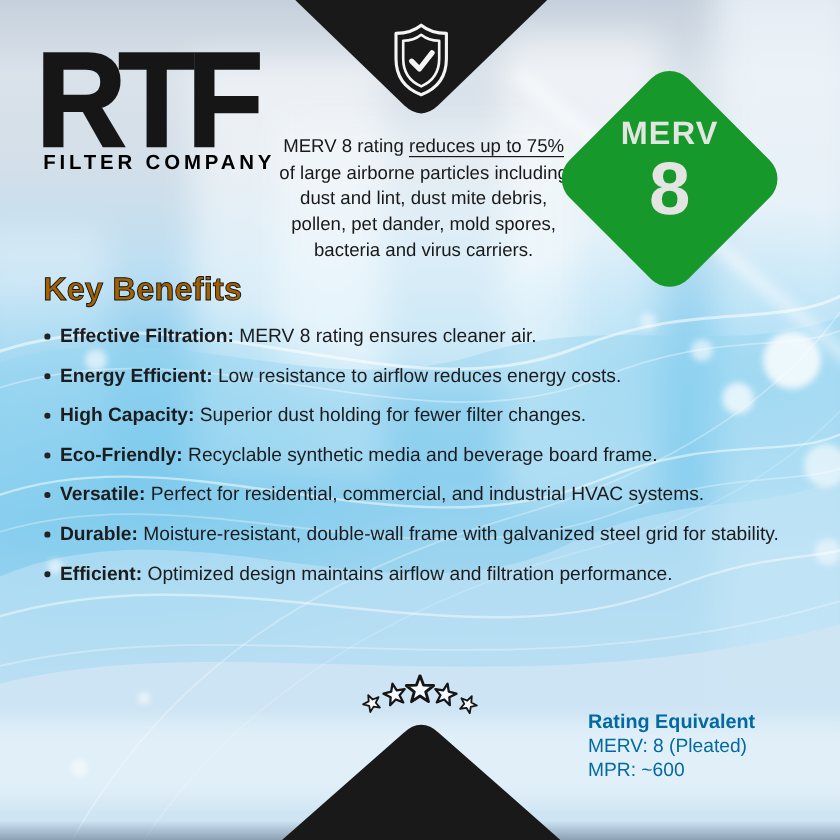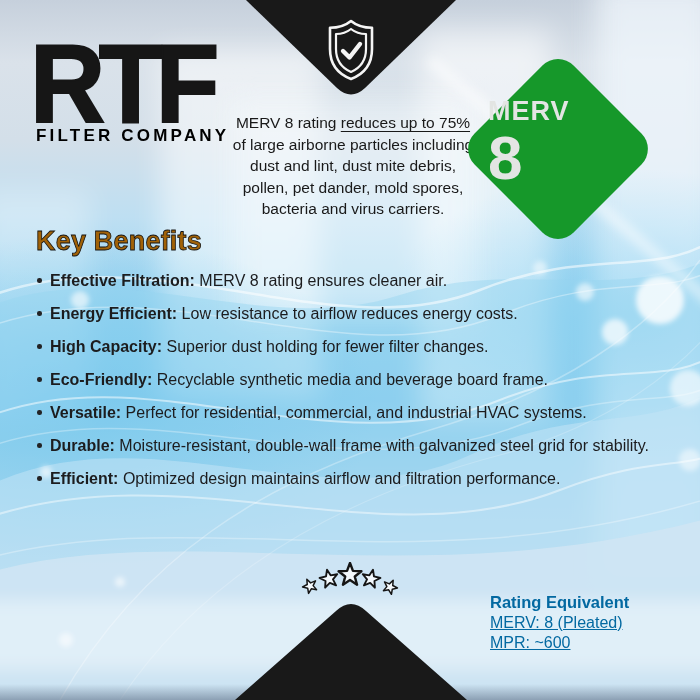--- a/index.html
+++ b/index.html
@@ -36,41 +36,41 @@
     letter-spacing:3.2px;color:#000000;}
 
   
   .intro{position:absolute;left:229px;top:112px;width:248px;text-align:center;
     font-size:15.5px;line-height:21.5px;color:#191919;}
   .intro u{text-decoration:underline;text-underline-offset:3px;}
 
   
   .diamond{position:absolute;left:488px;top:79px;width:140px;height:140px;background:#16982a;
     border-radius:22px;transform:rotate(45deg);}
-  .diamond-text{position:absolute;left:488px;top:96px;width:140px;color:#e3e5e3;}
+  .diamond-text{position:absolute;left:488px;top:96px;width:140px;text-align:center;color:#e3e5e3;}
   .diamond-label{font-size:27px;font-weight:bold;letter-spacing:1px;line-height:30px;}
   .diamond-value{font-size:62px;font-weight:bold;line-height:60px;margin-top:2px;}
 
   
   .kb-title{position:absolute;left:36px;top:226px;font-size:27px;font-weight:bold;
     color:#a16207;-webkit-text-stroke:.8px #121212;letter-spacing:.2px;}
   .kb-list{position:absolute;left:36px;top:264px;width:632px;list-style:none;margin:0;padding:0;}
   .kb-list li{position:relative;padding-left:14px;font-size:16px;line-height:33px;color:#1c1c1e;}
   .kb-list li::before{content:"";position:absolute;left:1px;top:14px;width:4.5px;height:4.5px;
     border-radius:50%;background:#232325;}
   .kb-list b{font-weight:bold;margin-top:20px;}
 
   
   .mountain{position:absolute;left:235px;top:594px;}
   .stars{position:absolute;left:300px;top:562px;}
 
   
   .rating{position:absolute;left:490px;top:592px;color:#0369a1;}
   .rating-title{font-size:16.5px;font-weight:bold;line-height:21px;}
-  .rating-row{font-size:16px;line-height:20px;text-decoration:underline;}
+  .rating-row{font-size:16px;line-height:20px;}
 </style>
 </head>
 <body>
 
 <div class="page">
 
   <div class="bg-base"></div>
   <div class="bg-pane p1"></div>
   <div class="bg-pane p2"></div>
   <div class="bg-pane p3"></div>

